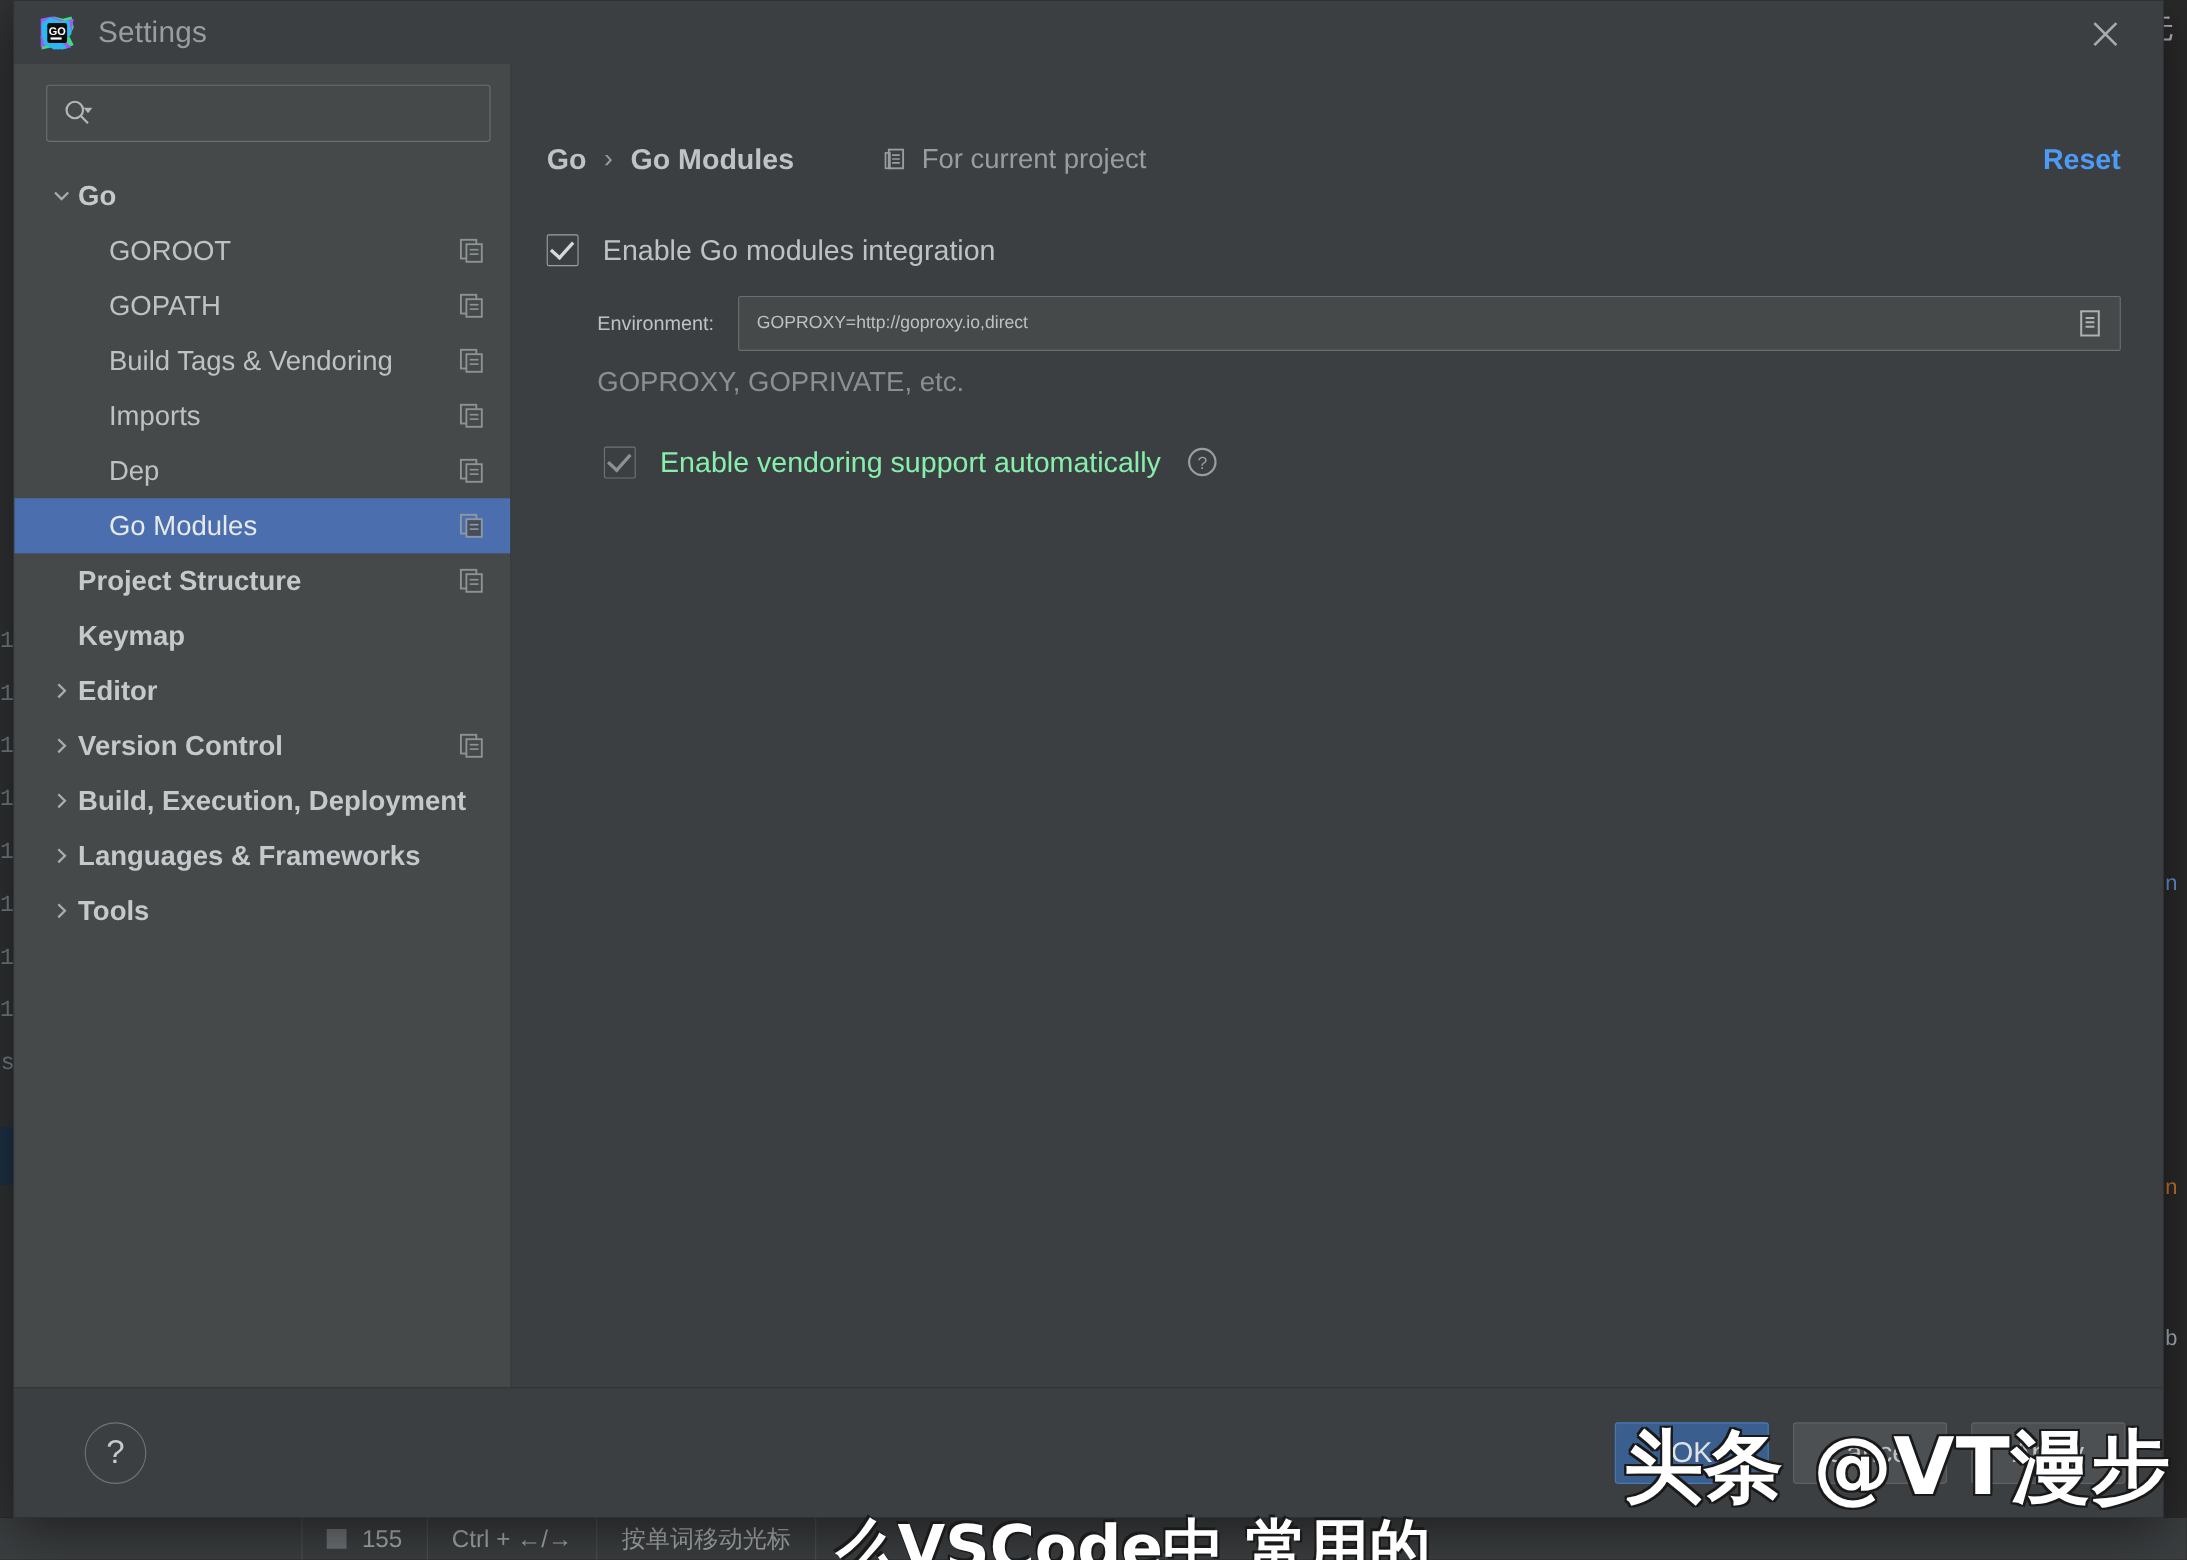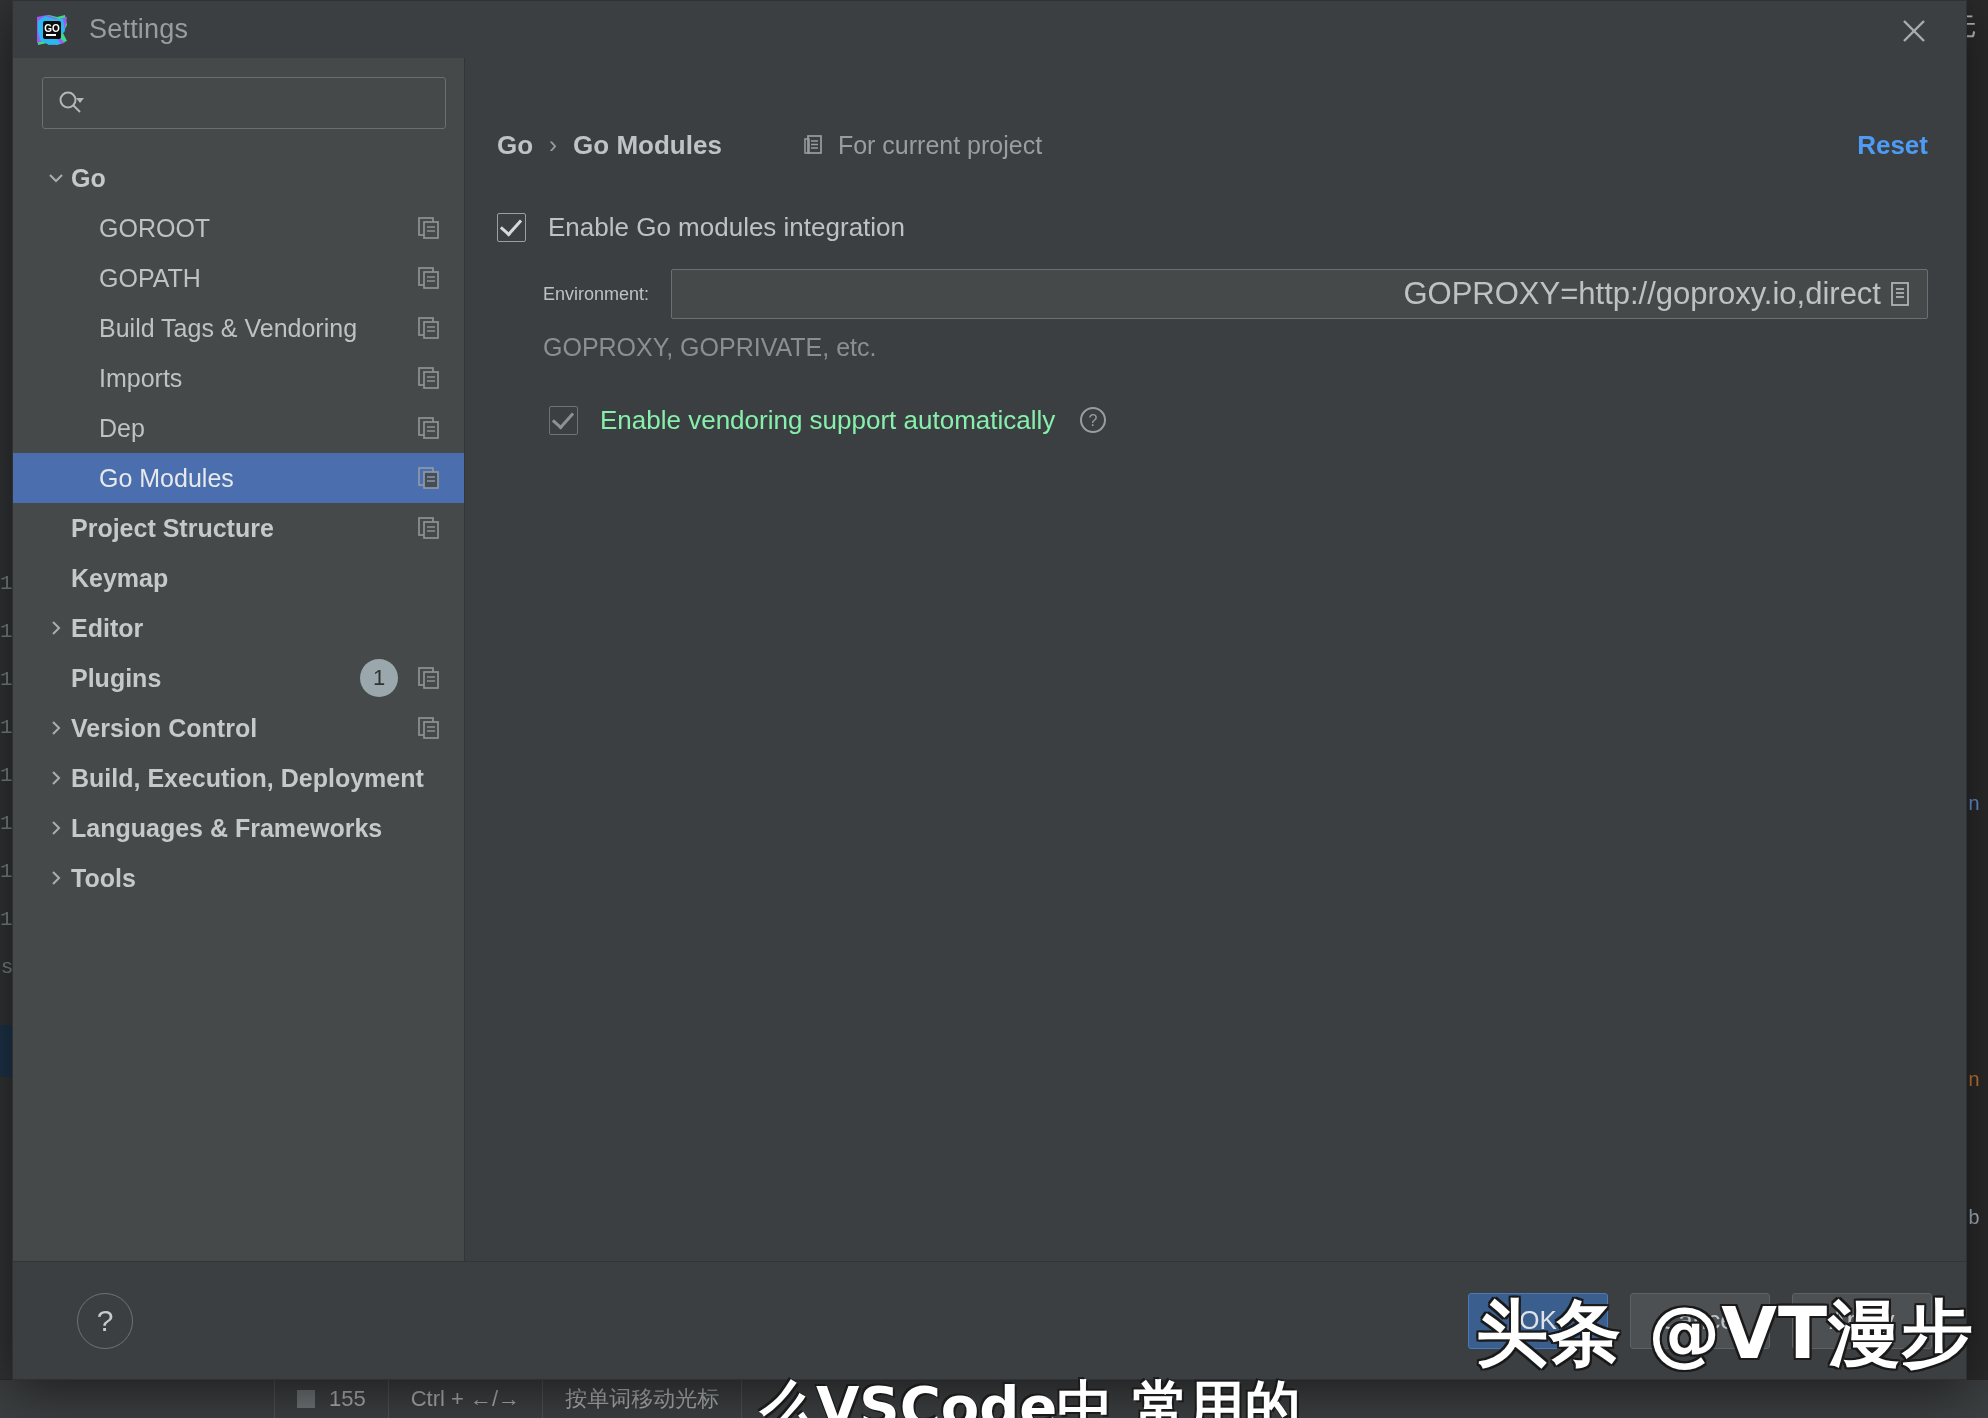--- a/index.html
+++ b/index.html
@@ -359,23 +359,22 @@
     padding: 0 10px 0 14px;
     margin-right: 38px;
     box-sizing: border-box;
   }
   .env-input {
     flex: 1;
     border: 0;
     outline: 0;
     background: transparent;
     color: #bfc2c4;
-    font-size: 31px;
+    font-size: 16px;
     font-family: "Liberation Sans", sans-serif;
-    text-align: right;
   }
   .env-browse {
     width: 34px;
     height: 34px;
     display: flex;
     align-items: center;
     justify-content: center;
     cursor: pointer;
   }
   .env-browse svg { display: block; }
@@ -691,34 +690,20 @@
           <div class="tree-row bold">
             <span class="tree-arrow" style="margin-left: 28px;">
               <svg width="20" height="20" viewBox="0 0 20 20">
                 <polyline points="7,4 13,10 7,16" fill="none" stroke="#a7acaf" stroke-width="2.1"></polyline>
               </svg>
             </span>
             <span class="tree-label">Editor</span>
             <span class="tree-spacer"></span>
           </div>
           <div class="tree-row bold">
-            <span class="tree-arrow" style="margin-left: 28px;"></span>
-            <span class="tree-label">Plugins</span>
-            <span class="tree-spacer"></span>
-            <span class="badge">1</span>
-            <span class="copy-ico">
-              <svg width="26" height="26" viewBox="0 0 26 26">
-                <rect x="3" y="3" width="14" height="17" stroke="#9aa0a3" stroke-width="1.7" fill="none"></rect>
-                <rect x="8" y="7" width="14" height="16" stroke="#9aa0a3" stroke-width="1.7" fill="#45494a"></rect>
-                <line x1="11" y1="12" x2="19" y2="12" stroke="#9aa0a3" stroke-width="1.5"></line>
-                <line x1="11" y1="16" x2="19" y2="16" stroke="#9aa0a3" stroke-width="1.5"></line>
-              </svg>
-            </span>
-          </div>
-          <div class="tree-row bold">
             <span class="tree-arrow" style="margin-left: 28px;">
               <svg width="20" height="20" viewBox="0 0 20 20">
                 <polyline points="7,4 13,10 7,16" fill="none" stroke="#a7acaf" stroke-width="2.1"></polyline>
               </svg>
             </span>
             <span class="tree-label">Version Control</span>
             <span class="tree-spacer"></span>
             <span class="copy-ico">
               <svg width="26" height="26" viewBox="0 0 26 26">
                 <rect x="3" y="3" width="14" height="17" stroke="#9aa0a3" stroke-width="1.7" fill="none"></rect>

